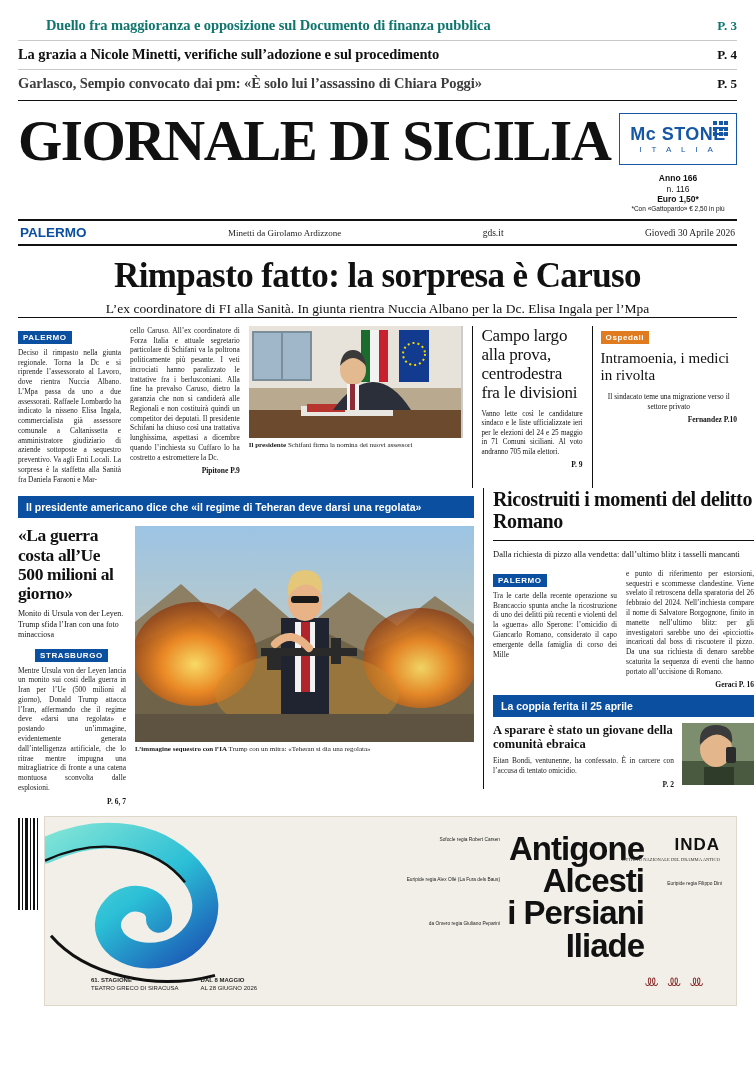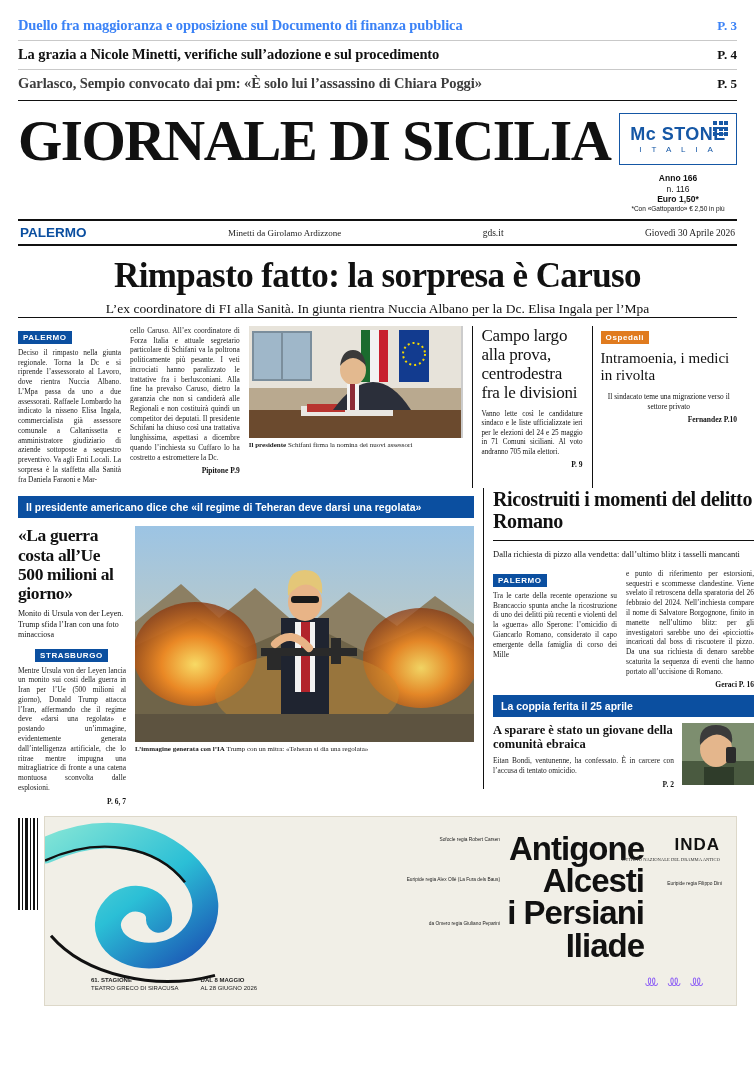--- a/index.html
+++ b/index.html
@@ -15,21 +15,21 @@
 
   
   .teasers { border-bottom:1px solid #111; padding-bottom:2px; }
   .teaser {
     display:flex; align-items:baseline; justify-content:space-between;
     padding:5px 0 6px 0;
     border-bottom:1px solid #c9c9c9;
   }
   .teaser:last-child { border-bottom:none; }
   .teaser-text { font-weight:bold; font-size:14.5px; letter-spacing:-0.1px; }
-  .t-blue .teaser-text, .t-blue .teaser-page { color:#3b82f6; }
+  .t-blue .teaser-text, .t-blue .teaser-page { color:#0f766e;margin-left:28px; }
   .t-black .teaser-text { color:#111; }
   .t-gray .teaser-text { color:#3d3d3d; }
   .teaser-page { font-weight:bold; font-size:13px; color:#0b4fa0; white-space:nowrap; padding-left:10px; }
   .t-black .teaser-page, .t-gray .teaser-page { color:#111; }
 
   
   .masthead { display:flex; align-items:flex-start; justify-content:space-between; padding-top:8px; }
   .logo {
     font-family:"Liberation Serif", serif;
     font-weight:bold;
@@ -134,21 +134,21 @@
   .ad-inda .name { font-family:"Liberation Sans", sans-serif; font-weight:bold; font-size:17px; letter-spacing:1px; }
   .ad-inda .sub { font-size:4.6px; line-height:1.25; color:#333; margin-top:2px; }
   .ad-credits { position:absolute; font-size:4.8px; line-height:1.3; color:#222; text-align:right; font-family:"Liberation Sans", sans-serif; }
   .cr1 { right:236px; top:20px; }
   .cr2 { right:236px; top:60px; }
   .cr3 { right:236px; top:104px; }
   .cr4 { right:14px; top:64px; text-align:left; }
   .ad-foot { position:absolute; left:46px; bottom:12px; font-family:"Liberation Sans", sans-serif; font-size:6px; line-height:1.4; color:#222; display:flex; gap:22px; }
   .ad-foot b { font-weight:bold; }
   .ad-mask { position:absolute; left:0; top:0; width:260px; height:100%; }
-  .ad-logo-bottom { position:absolute; right:30px; bottom:14px; font-size:15px; letter-spacing:2px; color:#8b5cf6; }
+  .ad-logo-bottom { position:absolute; right:30px; bottom:14px; font-size:15px; letter-spacing:2px; color:#7f1d1d; }
 </style>
 </head>
 <body>
 
 <div class="page">
 
   <div class="teasers">
     <div class="teaser t-blue">
       <span class="teaser-text">Duello fra maggioranza e opposizione sul Documento di finanza pubblica</span>
       <span class="teaser-page">P. 3</span>
@@ -307,21 +307,21 @@
               <ellipse cx="170" cy="76" rx="17" ry="19" fill="#e8b487"></ellipse>
               <path d="M153 70 q17 -22 34 -2 q2 -24 -17 -24 q-19 0 -17 26z" fill="#e4c778"></path>
               <rect x="156" y="70" width="28" height="7" rx="3" fill="#1a1a1a"></rect>
               <rect x="126" y="122" width="96" height="8" fill="#2a2a2a"></rect>
               <rect x="196" y="112" width="10" height="26" fill="#2a2a2a"></rect>
               <rect x="132" y="128" width="14" height="16" fill="#2a2a2a"></rect>
               <path d="M140 118 q16 -16 34 4" stroke="#e8b487" stroke-width="8" fill="none" stroke-linecap="round"></path>
             </svg>
           </div>
           <div class="caption">
-            <b>L’immagine generata con l’IA</b>
+            <b>L’immagine sequestro con l’IA</b>
             <span>Trump con un mitra: «Teheran si dia una regolata»</span>
           </div>
         </div>
       </div>
     </div>
 
     <div style="width:271px; border-left:1px solid #111; padding-left:9px;">
       <div class="sect2-title">Ricostruiti i momenti del delitto Romano</div>
       <div style="border-bottom:1px solid #111; padding-bottom:8px;"></div>
       <div class="sect2-sub">Dalla richiesta di pizzo alla vendetta: dall’ultimo blitz i tasselli mancanti</div>

